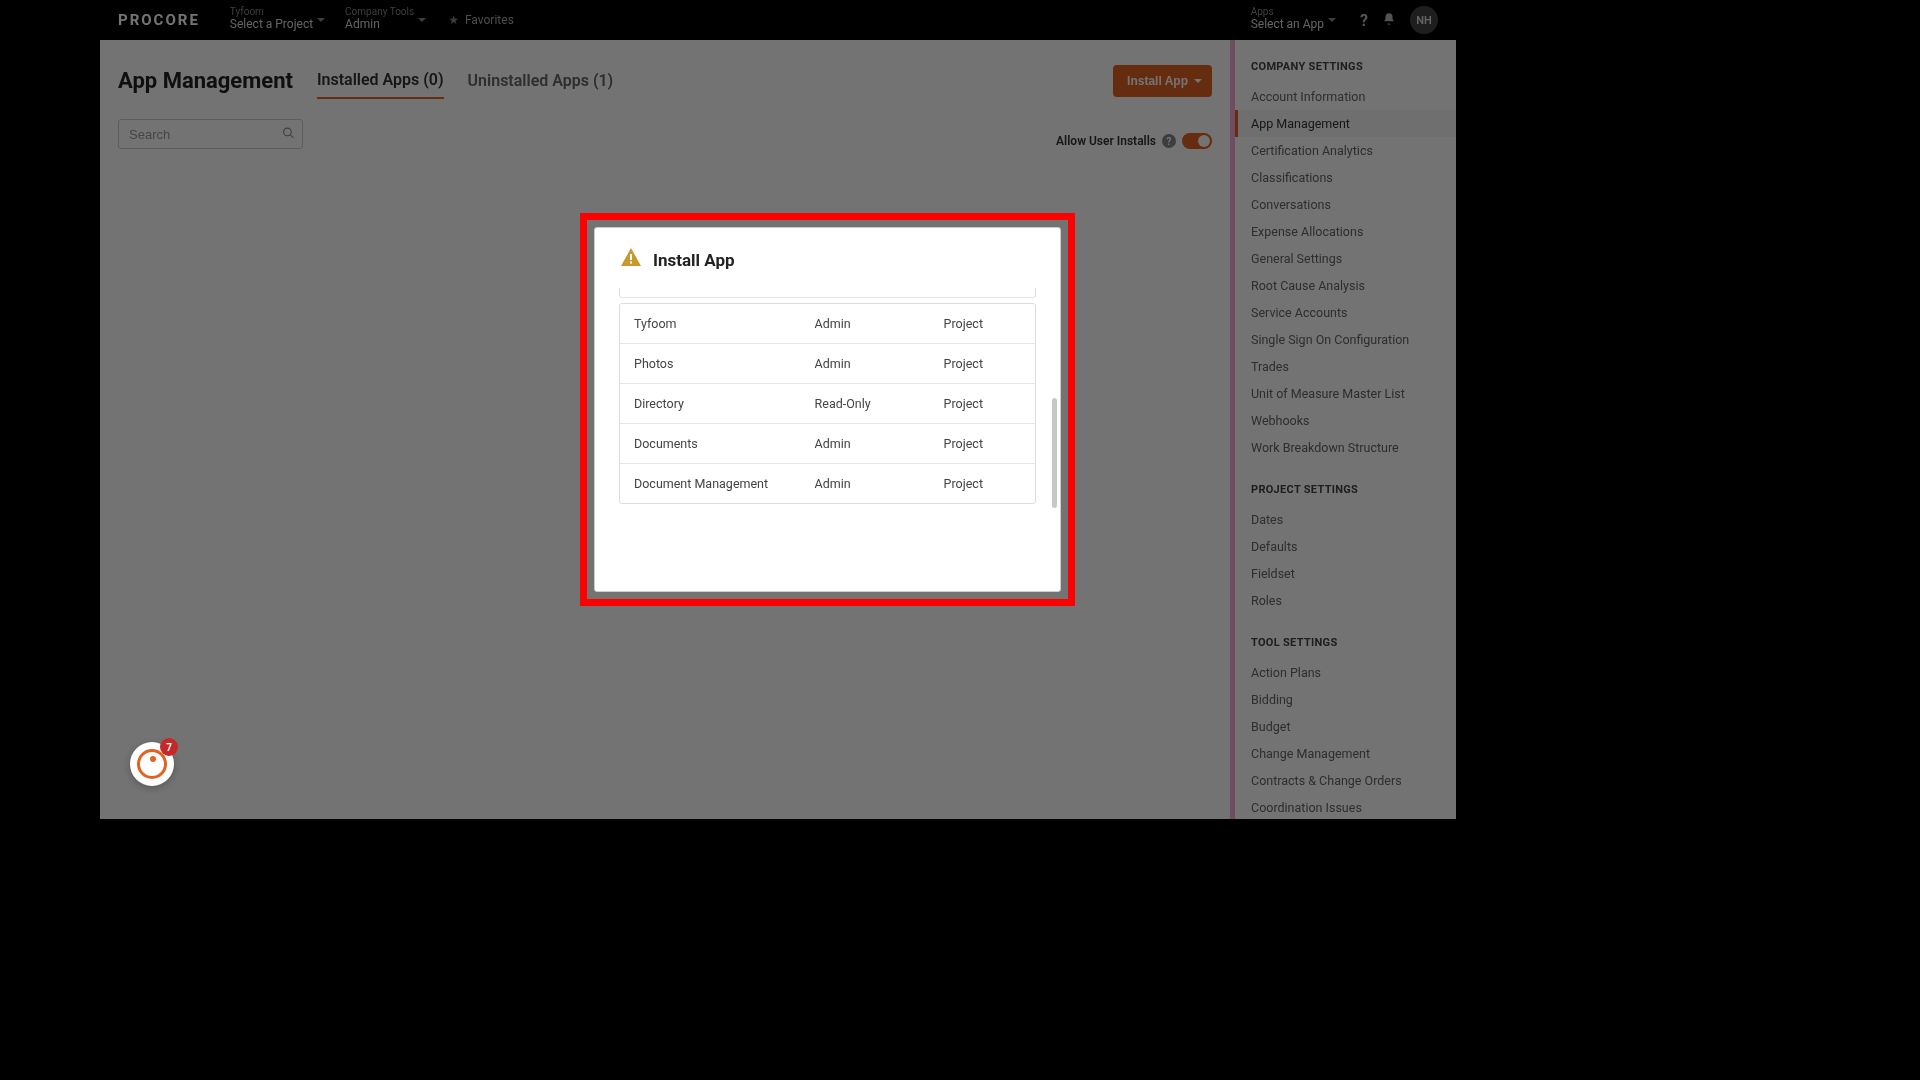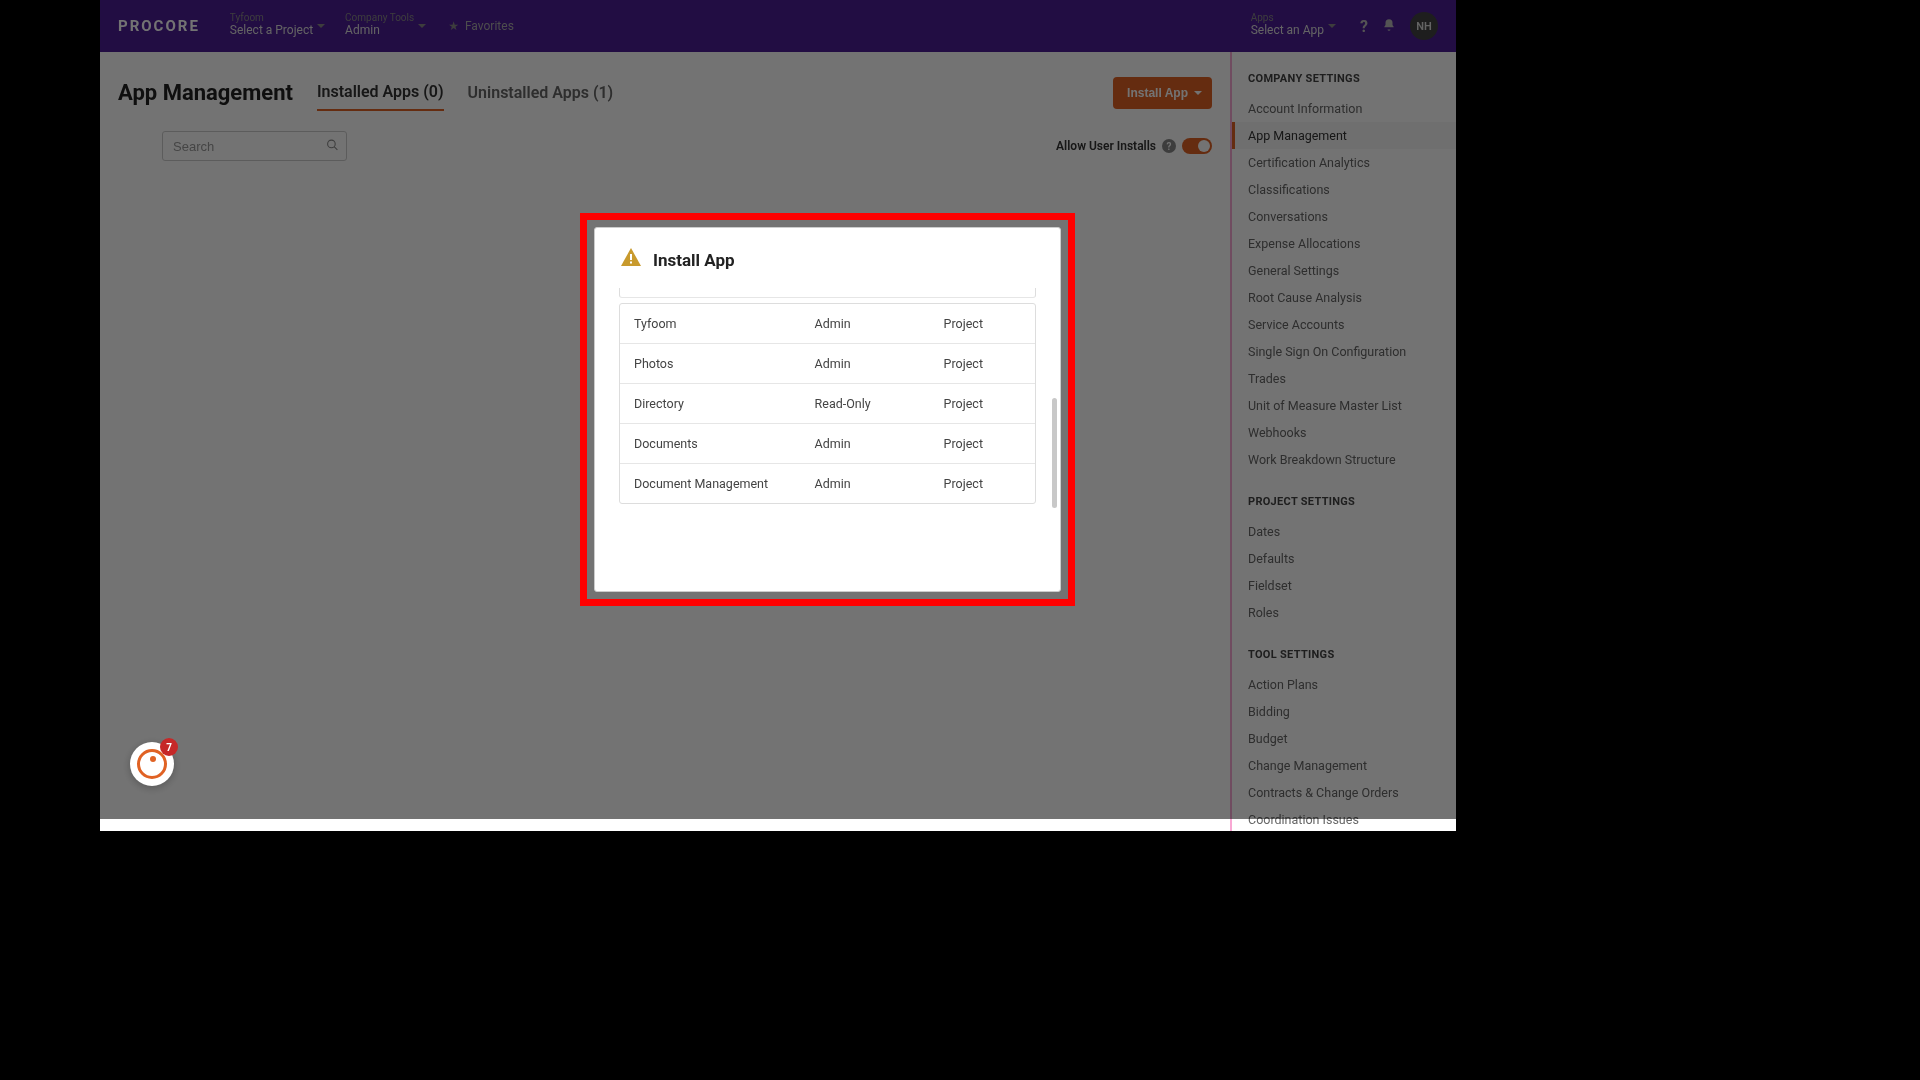--- a/index.html
+++ b/index.html
@@ -28,22 +28,22 @@
       left: 100px;
       top: 0;
       width: 1356px;
       height: 819px;
       background: rgba(0,0,0,0.55);
       z-index: 50;
       pointer-events: none;
     }
     
     .topnav {
-      background: #4c1d95;
-      height: 52px;
+      background: #000000;
+      height: 40px;
       display: flex;
       align-items: center;
       color: #bbb;
       font-size: 12px;
       padding: 12px 18px;
       position: relative;
     }
     .logo {
       font-weight: 700;
       font-size: 15px;
@@ -118,21 +118,21 @@
     }
     .content {
       flex: 1;
       padding: 22px 18px;
       background: #fff;
       position: relative;
     }
     .sidebar {
       width: 226px;
       background: #fff;
-      border-left: 2px solid #f9a8d4;
+      border-left: 5px solid #f9a8d4;
       padding: 20px 0 50px 0;
       overflow-y: auto;
       font-size: 13px;
       color: #555;
       position: relative;
     }
     .page-header {
       display: flex;
       align-items: center;
       gap: 24px;
@@ -172,23 +172,22 @@
       top: 50%;
       width: 0;
       height: 0;
       border-left: 4px solid transparent;
       border-right: 4px solid transparent;
       border-top: 4px solid #fff;
       transform: translateY(-50%);
     }
     .sub-row {
       display: flex;
-      align-items: center;
+      align-items: flex-end;
       margin-top: 20px;
-      margin-left: 44px;
     }
     .search-wrap {
       position: relative;
       width: 185px;
     }
     .search-input {
       width: 100%;
       height: 30px;
       border: 1px solid #ccc;
       border-radius: 3px;

